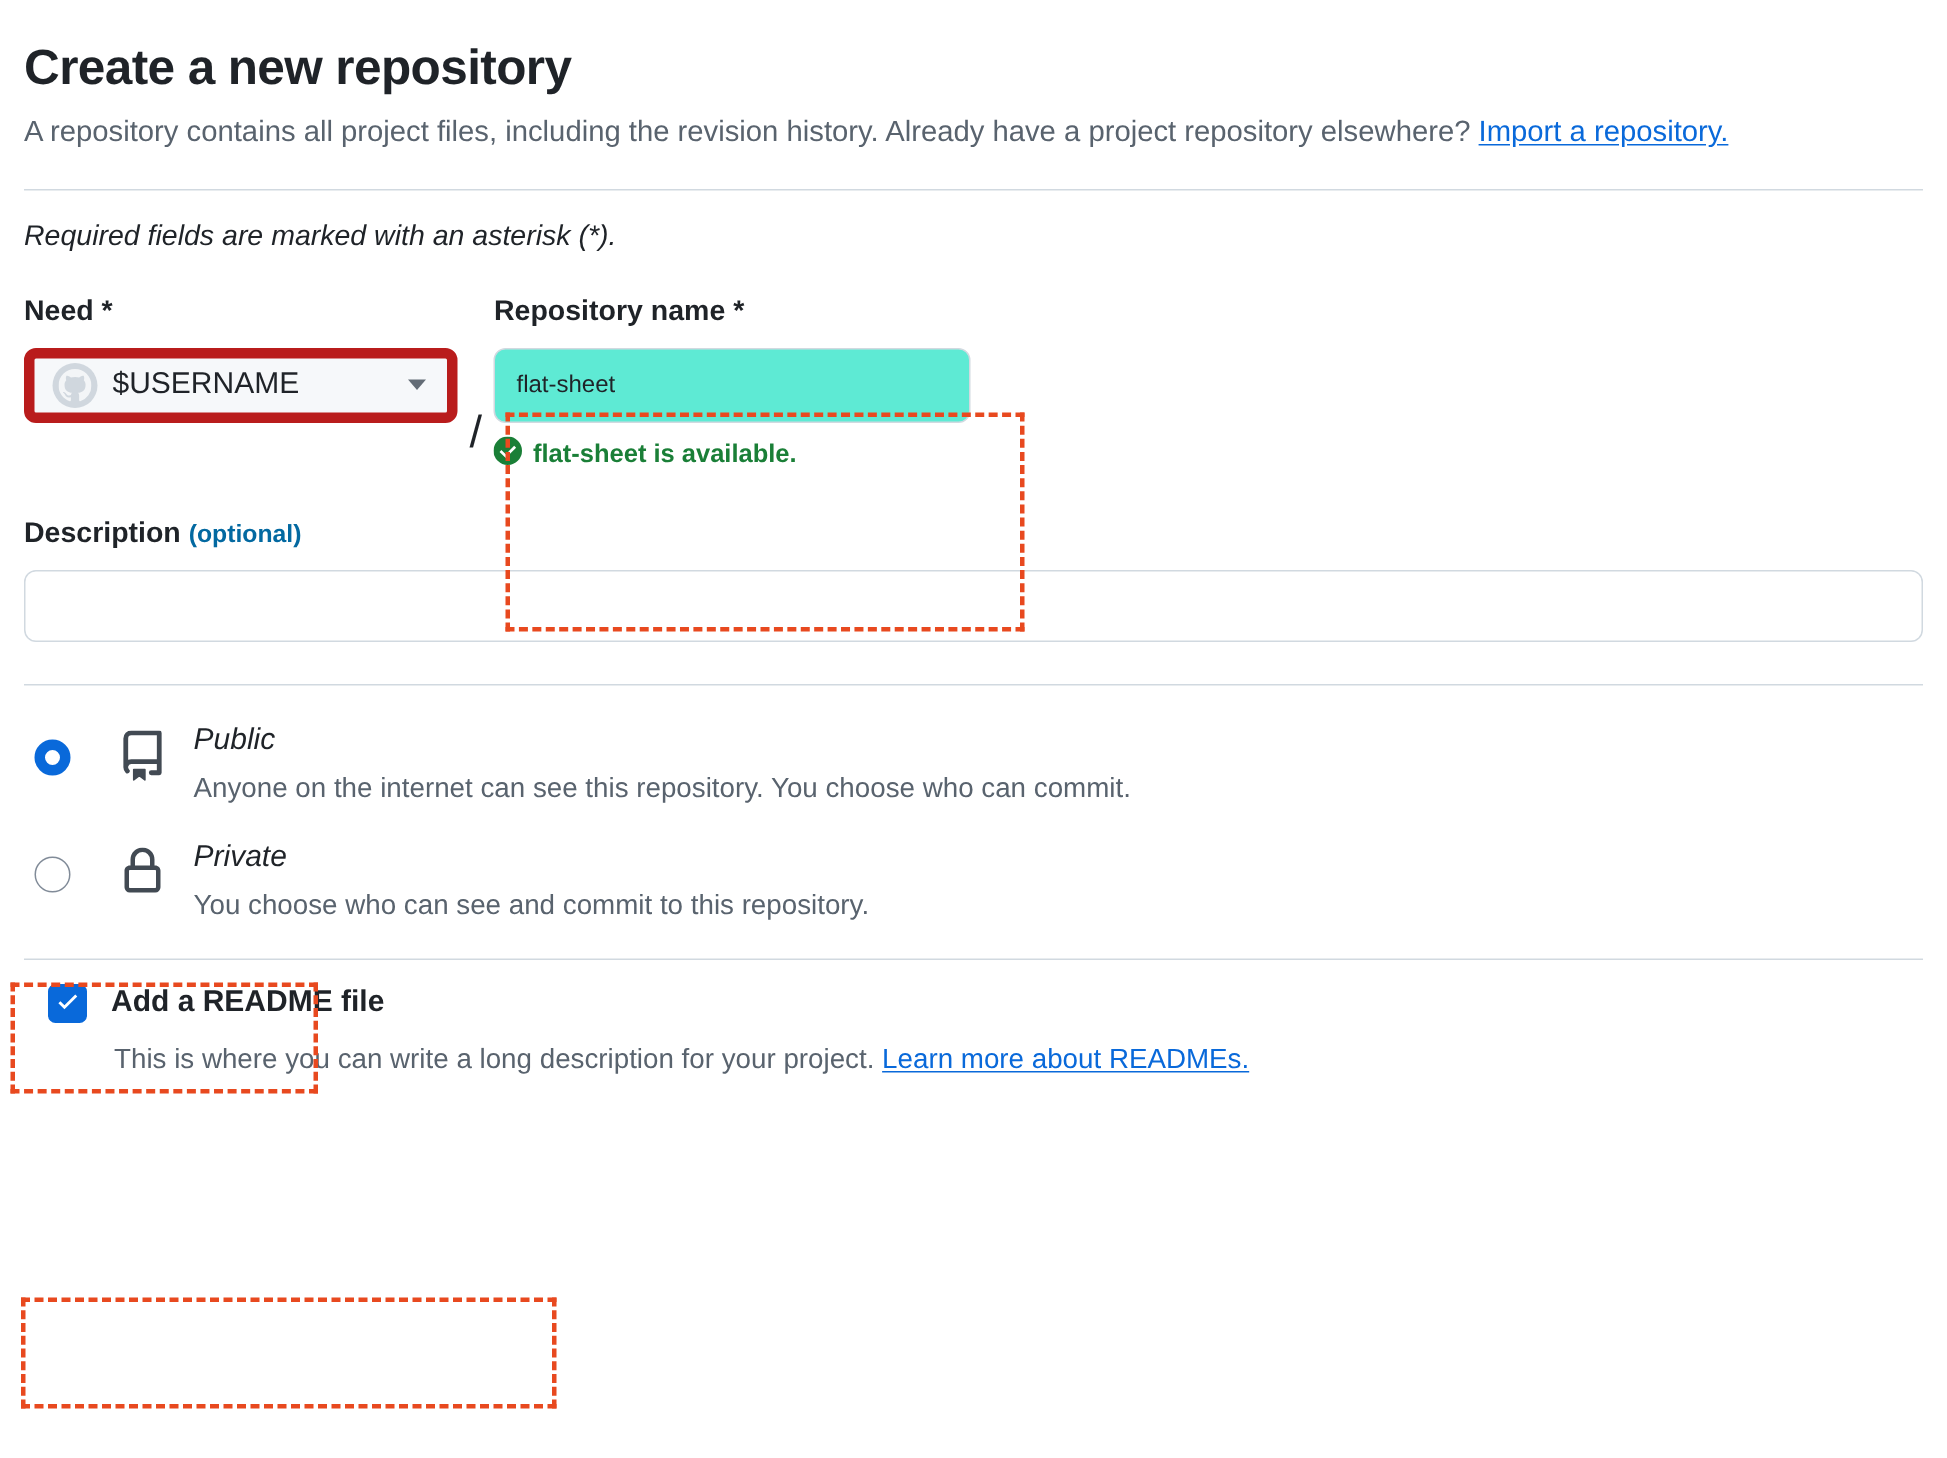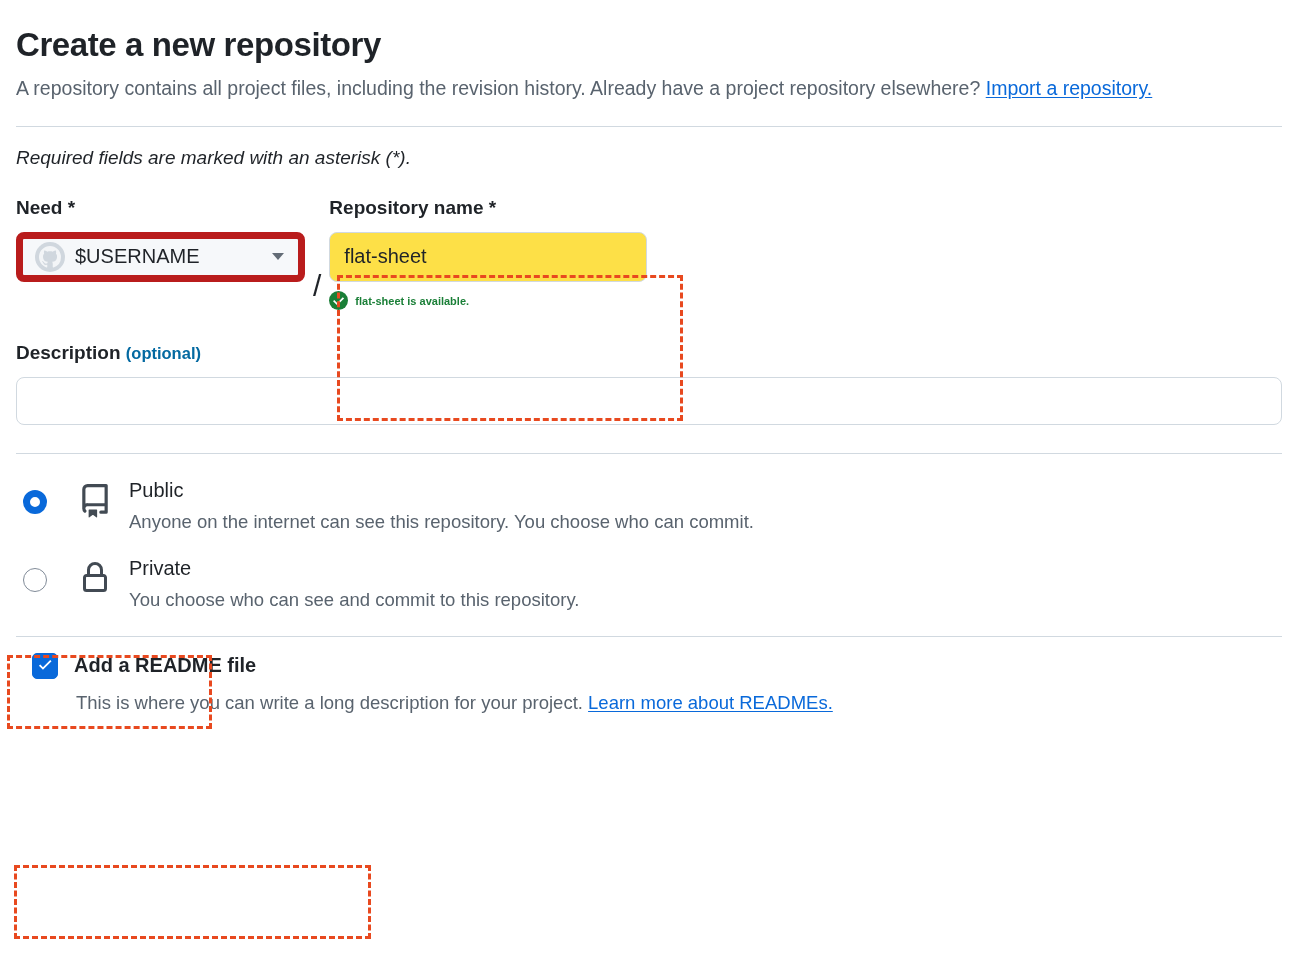--- a/index.html
+++ b/index.html
@@ -130,33 +130,33 @@
     line-height: 50px;
     align-self: flex-end;
     padding-bottom: 1px;
   }
   .repo-input {
     width: 318px;
     height: 50px;
     box-sizing: border-box;
     border: 1px solid #d1d9e0;
     border-radius: 8px;
-    background: #fde047;
+    background: #5eead4;
     font-family: "Liberation Sans", sans-serif;
-    font-size: 20px;
+    font-size: 16px;
     color: #1f2328;
     padding: 0 14px;
     outline: none;
   }
   .avail-line {
     display: flex;
     align-items: center;
     gap: 7px;
     margin-top: 9px;
-    font-size: 11px;
+    font-size: 17px;
     font-weight: 700;
     color: #1a7f37;
   }
 
   
   .inspiration {
     font-size: 19.5px;
     line-height: 1.4;
     color: #1f2328;
     margin-top: 22px;
@@ -218,20 +218,21 @@
   }
   .vis-text {
     margin-left: 17px;
     display: flex;
     flex-direction: column;
   }
   .vis-title {
     font-size: 20px;
     color: #1f2328;
     line-height: 1.25;
+    font-style: italic;
   }
   .vis-desc {
     font-size: 18.5px;
     color: #59636e;
     margin-top: 7px;
     line-height: 1.3;
   }
 
   
   .init-title {

